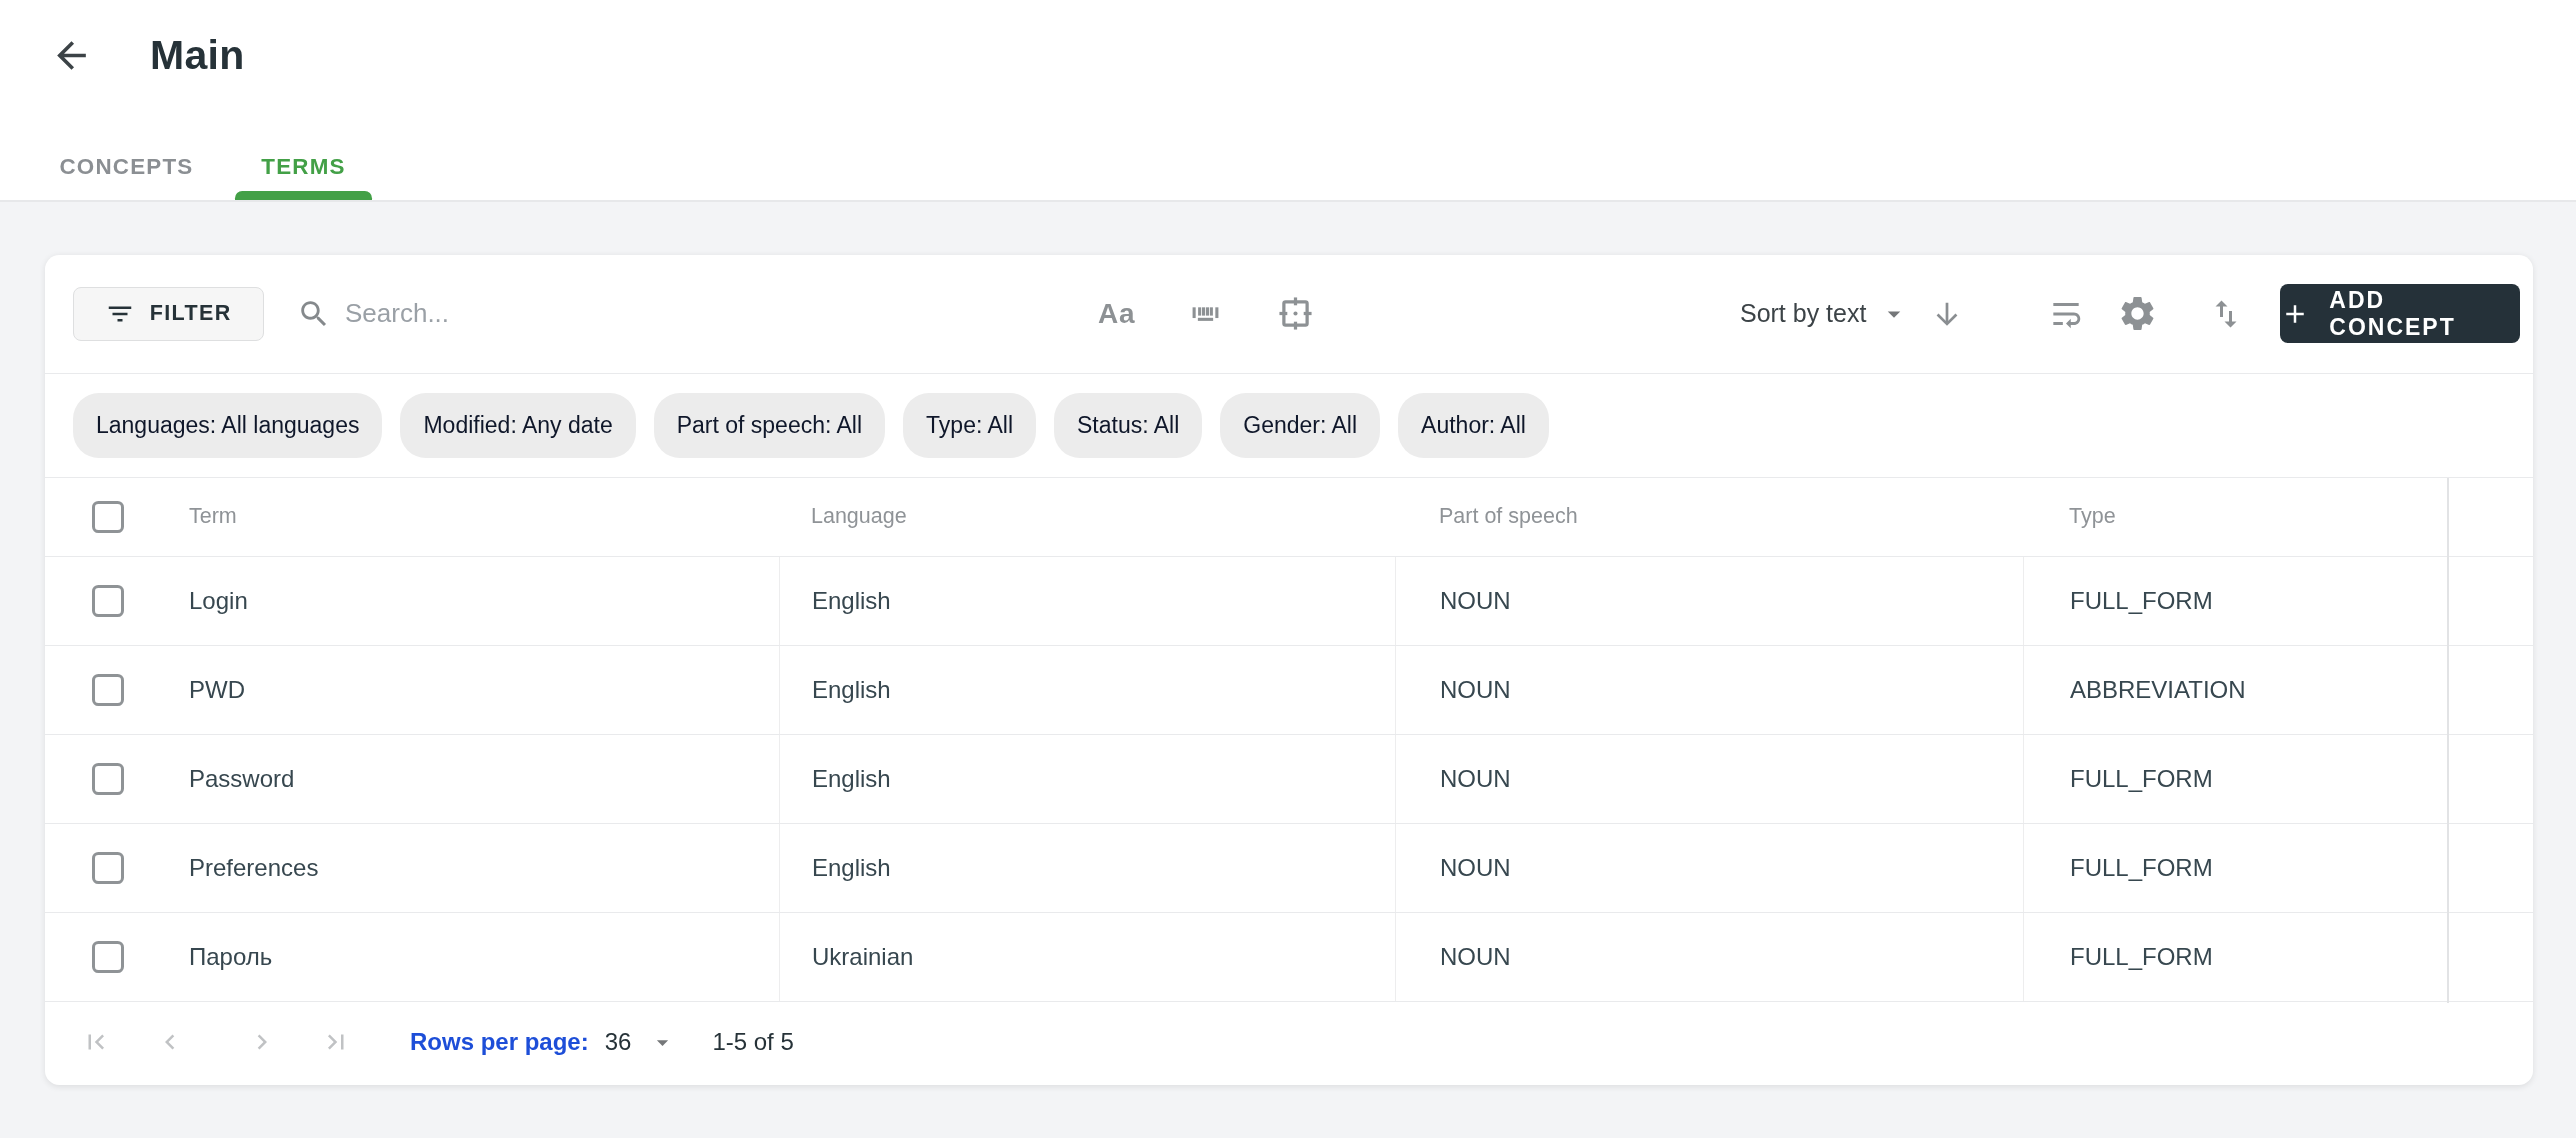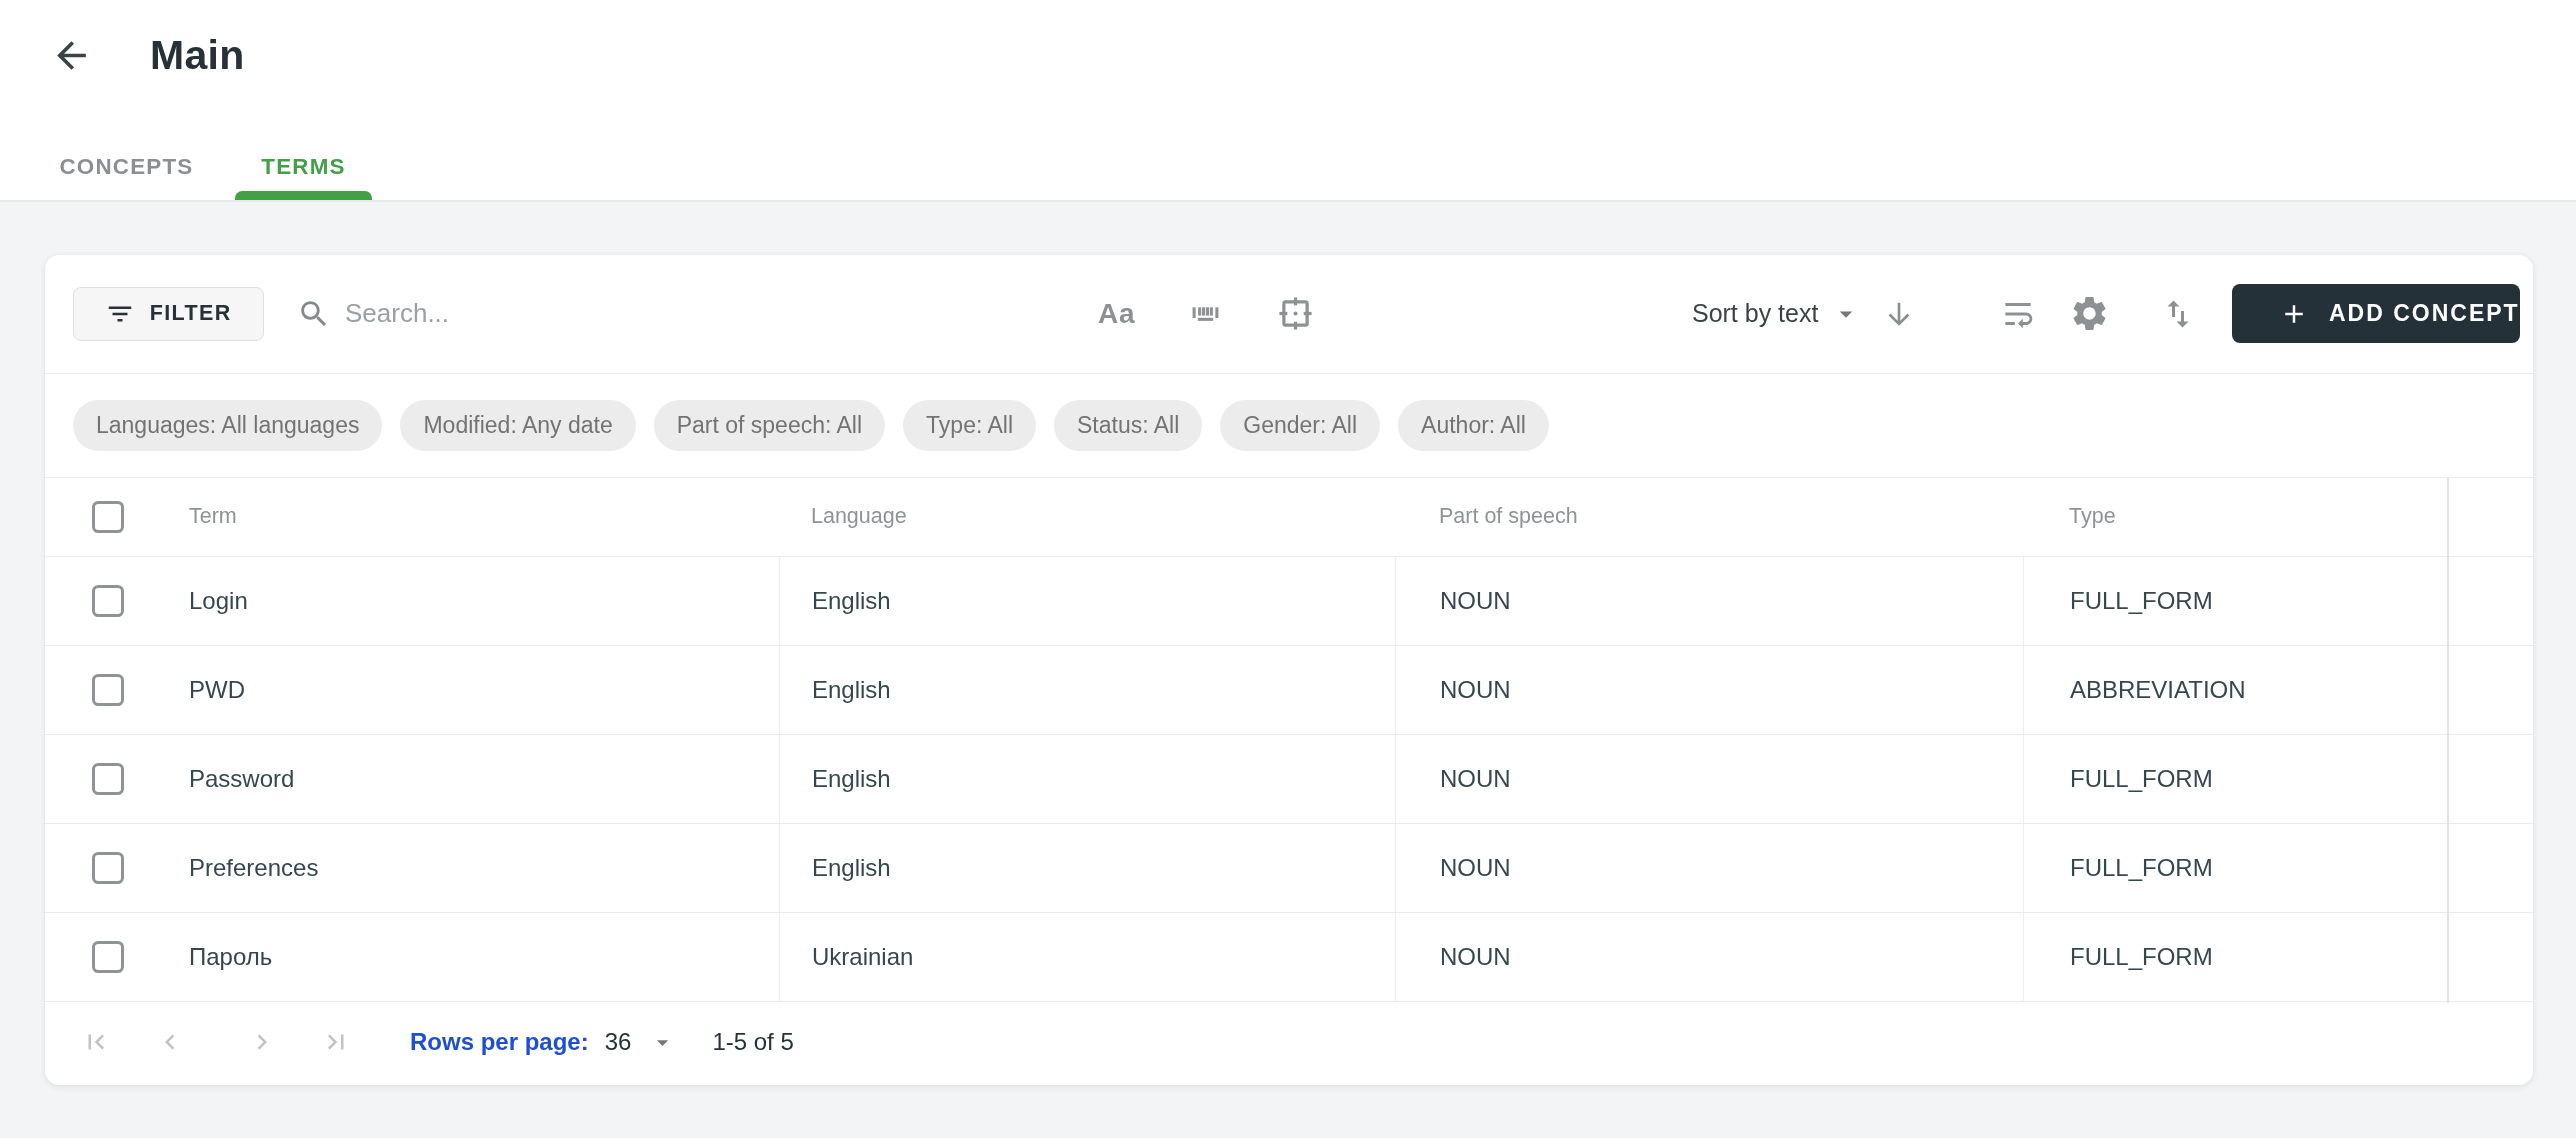--- a/index.html
+++ b/index.html
@@ -29,27 +29,27 @@
   .filter-btn span{font-size:21.5px;font-weight:700;letter-spacing:1.4px;color:#263238;}
   .search-wrap{position:absolute;left:252px;top:0;height:118px;display:flex;align-items:center;gap:12px;}
   .search-input{border:none;outline:none;font-size:26px;color:#37474f;width:626px;background:transparent;
       font-family:"Liberation Sans","DejaVu Sans",sans-serif;}
   .search-input::placeholder{color:#9aa0a6;}
   .mid-icons{position:absolute;left:1053px;top:0;height:118px;display:flex;align-items:center;gap:50px;}
   .icon-btn{display:flex;align-items:center;justify-content:center;cursor:pointer;}
   .aa-glyph{font-size:28px;font-weight:700;color:#8d9194;letter-spacing:0.9px;text-align:center;}
   .right-group{position:absolute;right:13.4px;top:0;height:118px;display:flex;align-items:center;}
   .sort-label{font-size:25px;color:#3c4347;cursor:pointer;}
-  .add-btn{width:288px;height:59px;background:#253139;border-radius:8px;display:flex;align-items:center;
-      justify-content:flex-end;gap:19.7px;cursor:pointer;margin-left:36px;}
+  .add-btn{width:240px;height:59px;background:#253139;border-radius:8px;display:flex;align-items:center;
+      justify-content:center;gap:19.7px;cursor:pointer;margin-left:36px;}
   .add-btn span{color:#ffffff;font-size:23px;font-weight:700;letter-spacing:2px;}
   
   .chips{height:104px;display:flex;align-items:center;gap:18px;padding-left:28px;border-bottom:1.8px solid #e9eaec;box-sizing:border-box;}
-  .chip{height:51px;background:#ececec;border-radius:26px;display:flex;align-items:center;padding:0 23px;
-      font-size:23px;color:#737373;white-space:nowrap;cursor:pointer;}
+  .chip{height:65px;background:#ececec;border-radius:26px;display:flex;align-items:center;padding:0 23px;
+      font-size:23px;color:#0f172a;white-space:nowrap;cursor:pointer;}
   
   .table{position:relative;}
   .t-row{display:flex;height:89px;border-bottom:1.8px solid #e9eaec;box-sizing:border-box;background:#ffffff;}
   .t-row.header{height:79px;}
   .cell{display:flex;align-items:center;box-sizing:border-box;font-size:24px;color:#37474f;}
   .header .cell{font-size:21.5px;color:#8f9397;}
   .c-check{width:144px;padding-left:47px;}
   .c-term{width:590px;}
   .c-lang{width:616px;padding-left:32px;}
   .c-pos{width:628px;padding-left:44px;}

